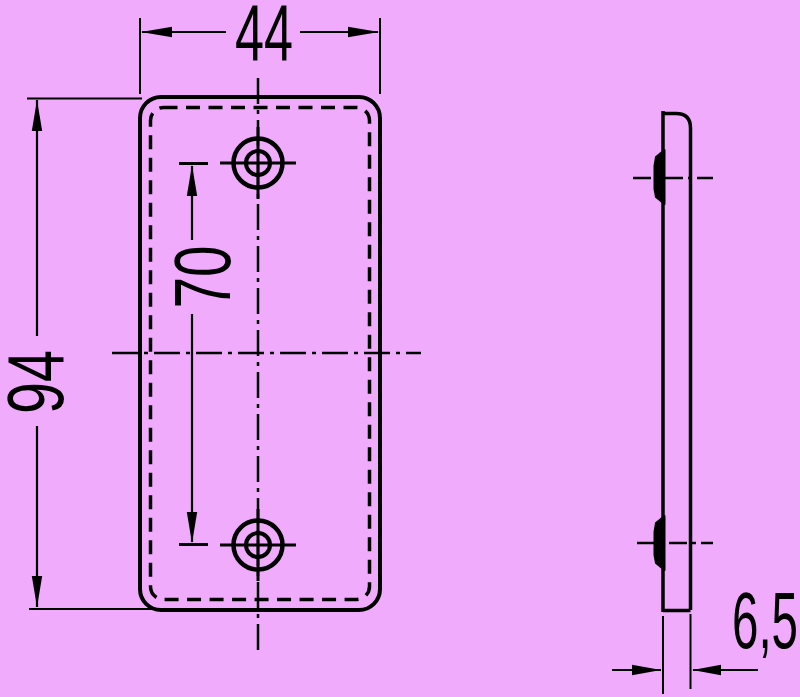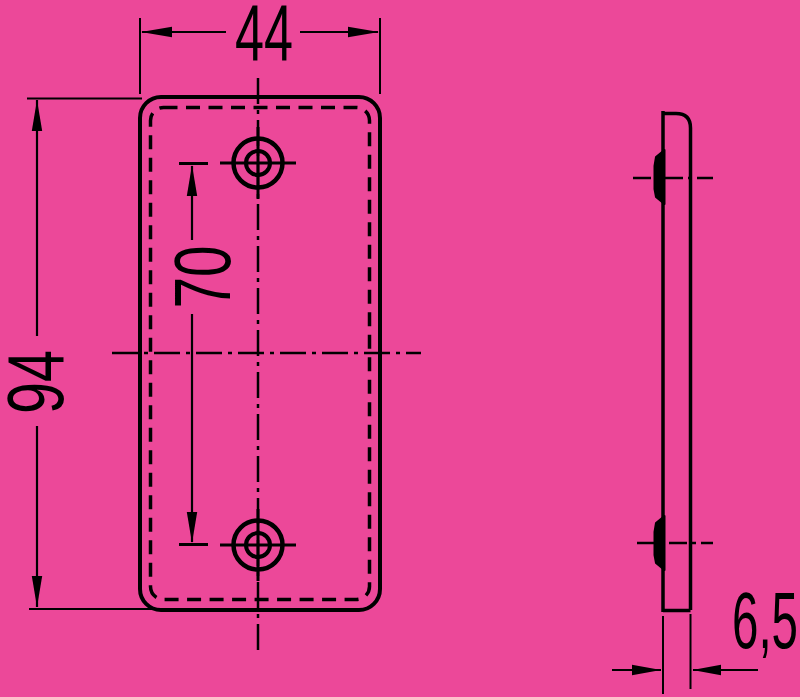--- a/index.html
+++ b/index.html
@@ -4,21 +4,21 @@
 <style>
   html, body {
     margin: 0;
     padding: 0;
     background: #ffffff;
   }
   .canvas {
     position: relative;
     width: 800px;
     height: 697px;
-    background: #ec4899;
+    background: #f0abfc;
     overflow: hidden;
   }
   svg {
     display: block;
   }
   .dim-text {
     font-family: "Liberation Sans", "DejaVu Sans", sans-serif;
     font-size: 80px;
     font-weight: 400;
     fill: #000000;

